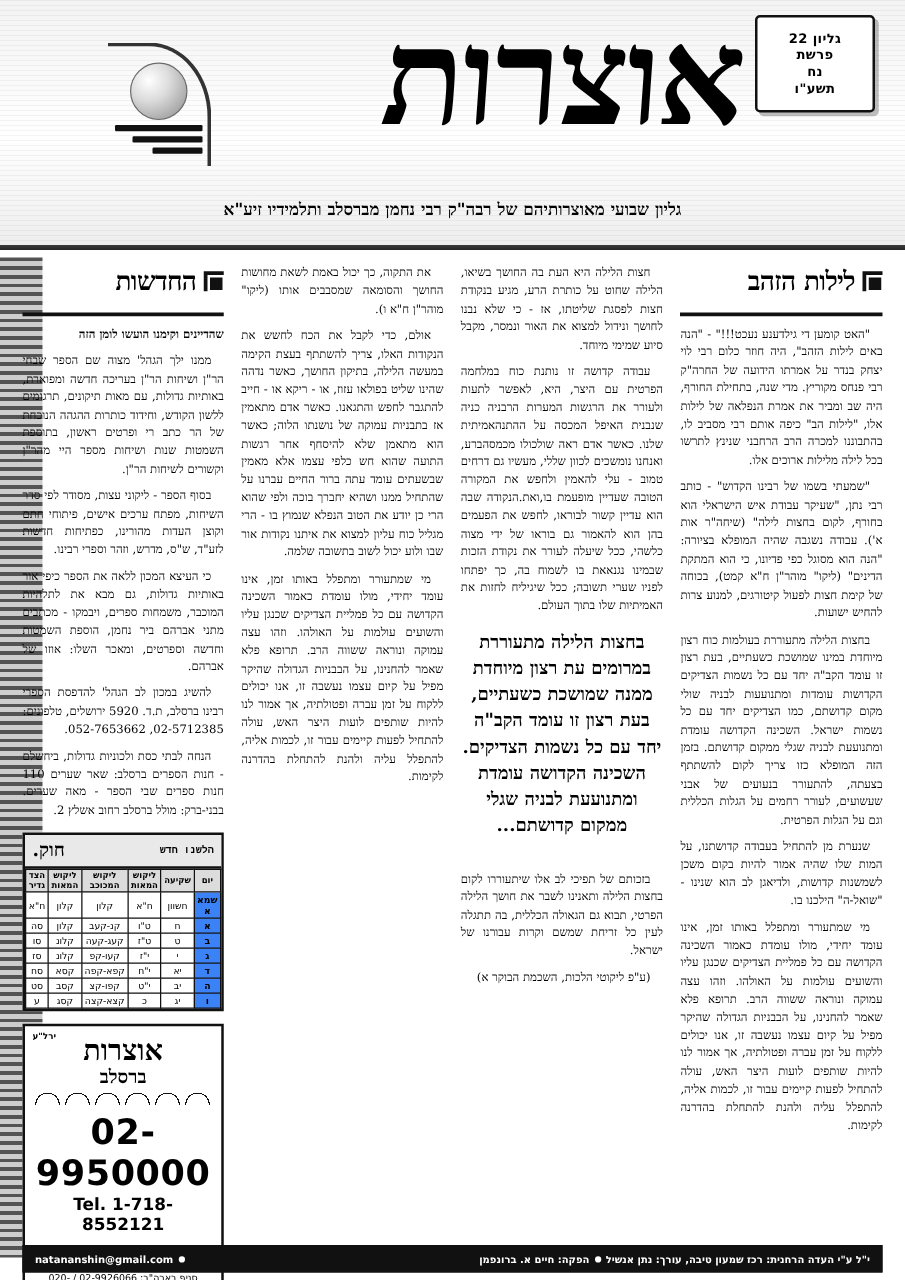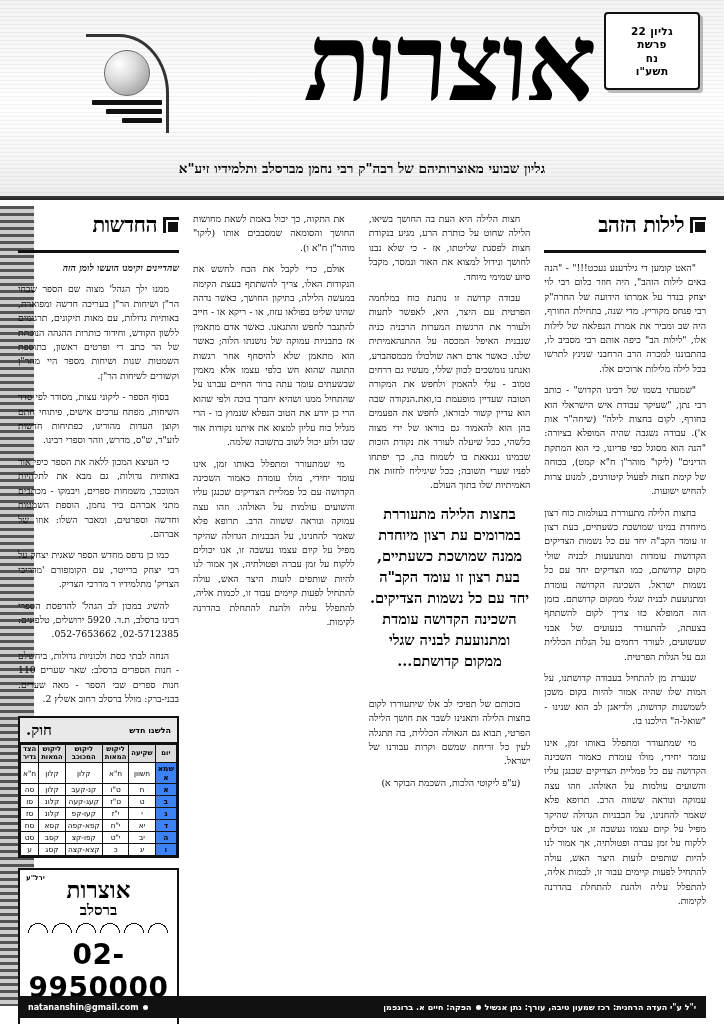--- a/index.html
+++ b/index.html
@@ -93,21 +93,21 @@
     font-size:21px;font-weight:bold;letter-spacing:-.5px;
   }
   .sq-icon{width:16px;height:16px;background:#111;position:relative;flex:none;}
   .sq-icon::after{content:"";position:absolute;left:3px;top:3px;width:10px;height:10px;border:2px solid #fff;}
 
   p.txt{
     font-family:"DejaVu Serif","Liberation Serif",serif;
     font-size:9.3px;line-height:1.55;text-align:justify;margin:0 0 7px 0;
   }
   p.txt.ind{text-indent:10px;}
-  .bold{font-weight:bold;font-style:italic;}
+  .bold{font-weight:bold;}
   .pull{
     font-family:"DejaVu Serif","Liberation Serif",serif;
     font-weight:bold;font-size:14.5px;line-height:1.45;text-align:center;
     margin:10px 0 26px 0;
   }
   .credit{
     font-family:"DejaVu Serif","Liberation Serif",serif;
     font-size:8.6px;text-align:center;margin-top:6px;
   }
 
@@ -116,21 +116,21 @@
     border:2px solid #111;margin-top:10px;background:#fff;
   }
   .table-head{
     display:flex;align-items:center;justify-content:space-between;
     border-bottom:2px solid #111;padding:3px 6px;background:#e9e9e9;
   }
   .table-head .t-title{
     font-family:"DejaVu Serif","Liberation Serif",serif;
     font-size:15px;font-weight:bold;
   }
-  .table-head .t-sub{font-size:8px;font-weight:bold;}
+  .table-head .t-sub{font-size:8px;font-weight:bold;font-family:Liberation Mono, monospace;}
   table.zm{border-collapse:collapse;width:100%;font-size:7.4px;}
   table.zm th,table.zm td{
     border:1px solid #111;padding:1px 2px;text-align:center;
     font-family:"DejaVu Sans","Liberation Sans",sans-serif;
   }
   table.zm th{background:#dcdcdc;font-weight:bold;font-size:6.8px;line-height:1.1;}
   table.zm td.day{background:#3b82f6;font-weight:bold;}
 
   
   .ad{
@@ -228,21 +228,20 @@
 
     <div class="col narrow">
       <div class="section-head">
         <span class="sq-icon"></span>
         <span class="title">החדשות</span>
       </div>
       <p class="txt bold">שהדיינים וקימנו הועשו לומן הזה</p>
       <p class="txt ind">ממנו ילך הגהל' מצוה שם הספר שבחי הר"ן ושיחות הר"ן בעריכה חדשה ומפוארת, באותיות גדולות, עם מאות תיקונים, תרגומים ללשון הקודש, וחידוד כותרות ההגהה הנוכחת של הר כתב רי ופרטים ראשון, בתוספת השמטות שנות ושיחות מספר היי מהר"ן וקשורים לשיחות הר"ן.</p>
       <p class="txt ind">בסוף הספר - ליקוני עצות, מסודר לפי סדר השיחות, מפתח ערכים אישים, פיתוחי חתם וקוצן העדות מהורינו, כפתיחות חדשות לזע"ד, ש"ס, מדרש, וזהר וספרי רבינו.</p>
       <p class="txt ind">כי העיצא המכון ללאה את הספר כיפי אור באותיות גדולות, גם מבא את לתלהיות המוכבר, משמחות ספרים, ויבמקו - מכתבים מתני אברהם ביר נחמן, הוספת השמטות וחדשה וספרטים, ומאכר השלו: אוזו של אברהם.</p>
-      <p class="txt ind">כמו כן נדפס מחדש הספר שאגית יצחק על רבי יצחק ברייטר, עם הקומפורם 'מדריכי הצדיק' מתלמידיו ר מדרכי הצדיק.</p>
       <p class="txt ind">להשיג במכון לב הגהל' להדפסת הספרי רבינו ברסלב, ת.ד. 5920 ירושלים, טלפונים: 02-5712385, 052-7653662.</p>
       <p class="txt ind">הנחה לבתי כסת ולכוניות גדולות, ביחשלם - חנות הספרים ברסלב: שאר שערים 110 חנות ספרים שבי הספר - מאה שערים. בבני-ברק: מולל ברסלב רחוב אשלץ 2.</p>
 
       <div class="table-card">
         <div class="table-head">
           <span class="t-sub">הלשנו חדש</span>
           <span class="t-title">חוק.</span>
         </div>
         <table class="zm">
           <thead>

